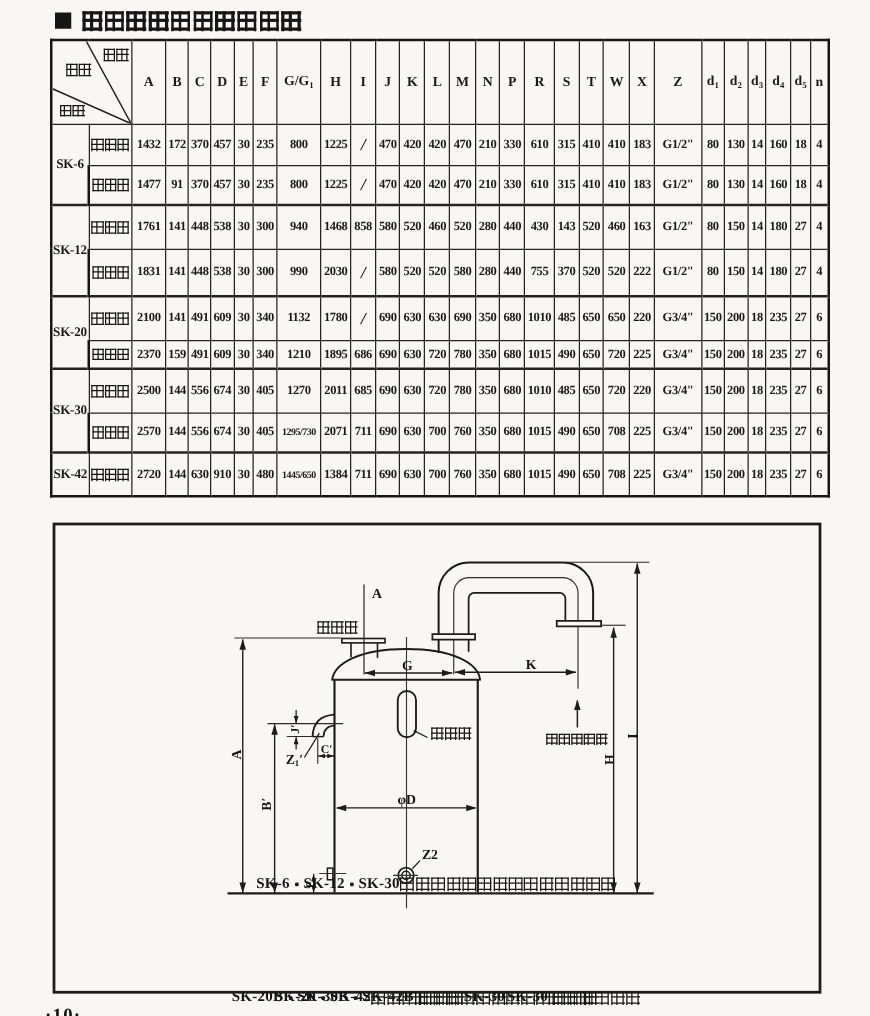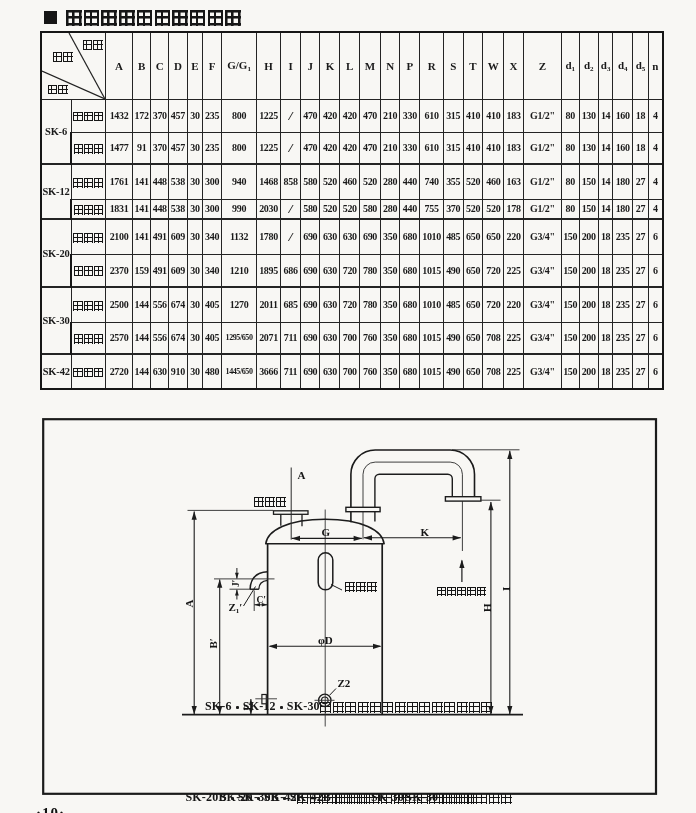--- a/index.html
+++ b/index.html
@@ -211,55 +211,55 @@
         <td>300</td>
         <td>940</td>
         <td>1468</td>
         <td>858</td>
         <td>580</td>
         <td>520</td>
         <td>460</td>
         <td>520</td>
         <td>280</td>
         <td>440</td>
-        <td>740</td>
-        <td>355</td>
+        <td>430</td>
+        <td>143</td>
         <td>520</td>
         <td>460</td>
         <td>163</td>
         <td>G1/2"</td>
         <td>80</td>
         <td>150</td>
         <td>14</td>
         <td>180</td>
         <td>27</td>
         <td>4</td>
       </tr>
-      <tr style="height:20px">
+      <tr style="height:38px">
         <td class="typ"><i class="c"></i><i class="c"></i><i class="c"></i></td>
         <td>1831</td>
         <td>141</td>
         <td>448</td>
         <td>538</td>
         <td>30</td>
         <td>300</td>
         <td>990</td>
         <td>2030</td>
         <td class="sl">/</td>
         <td>580</td>
         <td>520</td>
         <td>520</td>
         <td>580</td>
         <td>280</td>
         <td>440</td>
         <td>755</td>
         <td>370</td>
         <td>520</td>
         <td>520</td>
-        <td>178</td>
+        <td>222</td>
         <td>G1/2"</td>
         <td>80</td>
         <td>150</td>
         <td>14</td>
         <td>180</td>
         <td>27</td>
         <td>4</td>
       </tr>
       <tr style="height:35px" class="gs">
         <td class="mod" rowspan="2">SK-20</td>
@@ -285,21 +285,21 @@
         <td>650</td>
         <td>220</td>
         <td>G3/4"</td>
         <td>150</td>
         <td>200</td>
         <td>18</td>
         <td>235</td>
         <td>27</td>
         <td>6</td>
       </tr>
-      <tr style="height:33px">
+      <tr style="height:23px">
         <td class="typ"><i class="c"></i><i class="c"></i><i class="c"></i></td>
         <td>2370</td>
         <td>159</td>
         <td>491</td>
         <td>609</td>
         <td>30</td>
         <td>340</td>
         <td>1210</td>
         <td>1895</td>
         <td>686</td>
@@ -354,21 +354,21 @@
         <td>6</td>
       </tr>
       <tr style="height:32px">
         <td class="typ"><i class="c"></i><i class="c"></i><i class="c"></i></td>
         <td>2570</td>
         <td>144</td>
         <td>556</td>
         <td>674</td>
         <td>30</td>
         <td>405</td>
-        <td class="sm">1295/650</td>
+        <td class="sm">1295/730</td>
         <td>2071</td>
         <td>711</td>
         <td>690</td>
         <td>630</td>
         <td>700</td>
         <td>760</td>
         <td>350</td>
         <td>680</td>
         <td>1015</td>
         <td>490</td>
@@ -386,21 +386,21 @@
       <tr style="height:35px" class="gs">
         <td class="mod">SK-42</td>
         <td class="typ"><i class="c"></i><i class="c"></i><i class="c"></i></td>
         <td>2720</td>
         <td>144</td>
         <td>630</td>
         <td>910</td>
         <td>30</td>
         <td>480</td>
         <td class="sm">1445/650</td>
-        <td>3666</td>
+        <td>1384</td>
         <td>711</td>
         <td>690</td>
         <td>630</td>
         <td>700</td>
         <td>760</td>
         <td>350</td>
         <td>680</td>
         <td>1015</td>
         <td>490</td>
         <td>650</td>

